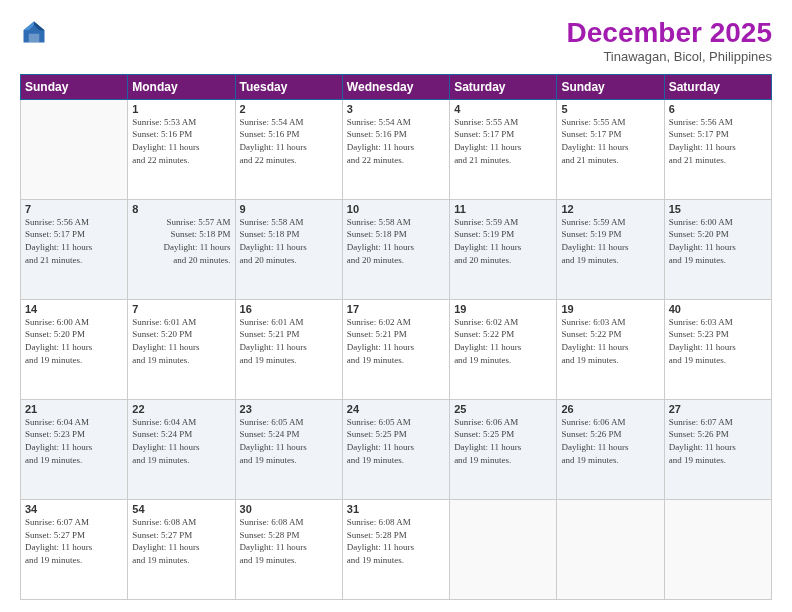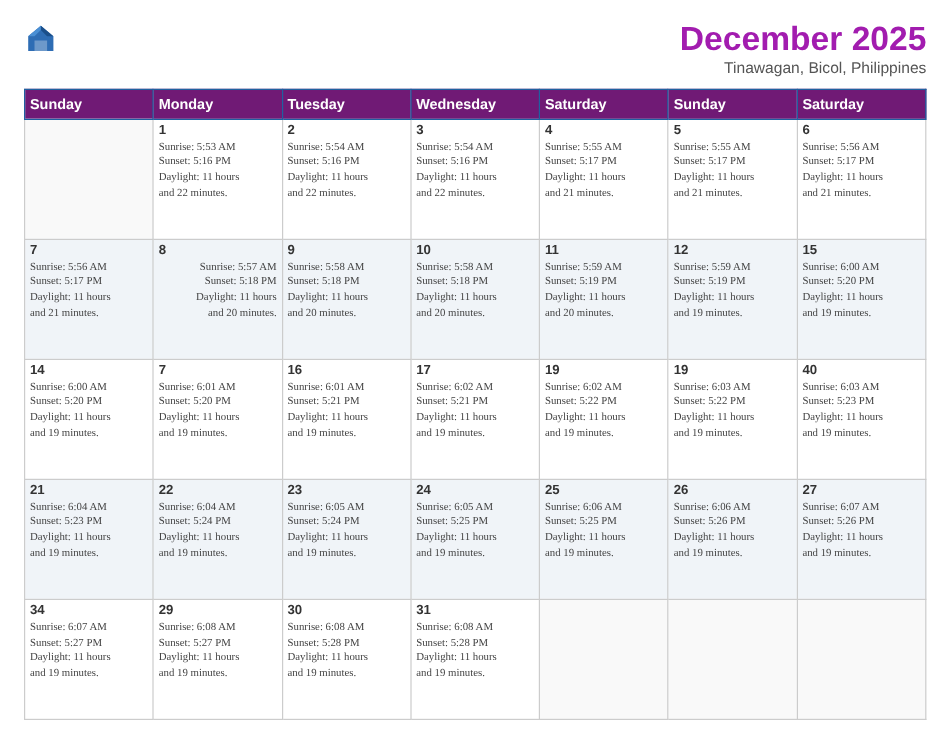--- a/index.html
+++ b/index.html
@@ -324,21 +324,21 @@
         </tr>
         <tr>
           <td>
             <span class="day-num">34</span>
             <div class="day-info" style="white-space: pre-line;">Sunrise: 6:07 AM
 Sunset: 5:27 PM
 Daylight: 11 hours
 and 19 minutes.</div>
           </td>
           <td>
-            <span class="day-num">29</span>
+            <span class="day-num">54</span>
             <div class="day-info" style="white-space: pre-line;">Sunrise: 6:08 AM
 Sunset: 5:27 PM
 Daylight: 11 hours
 and 19 minutes.</div>
           </td>
           <td>
             <span class="day-num">30</span>
             <div class="day-info" style="white-space: pre-line;">Sunrise: 6:08 AM
 Sunset: 5:28 PM
 Daylight: 11 hours

